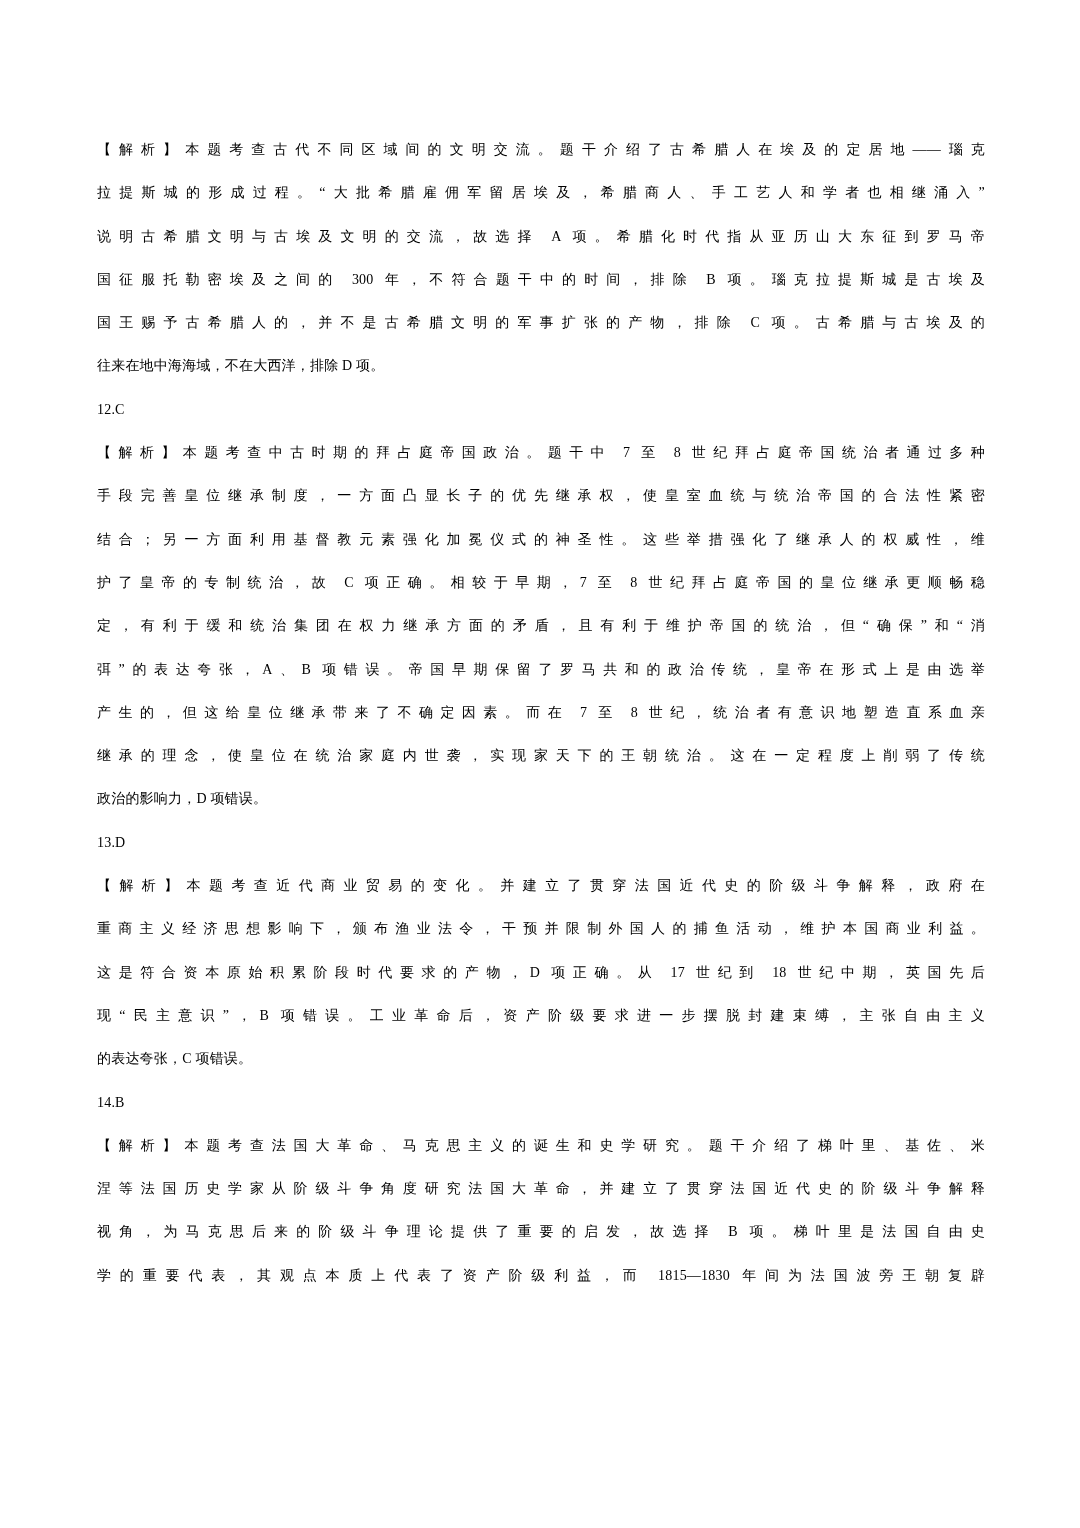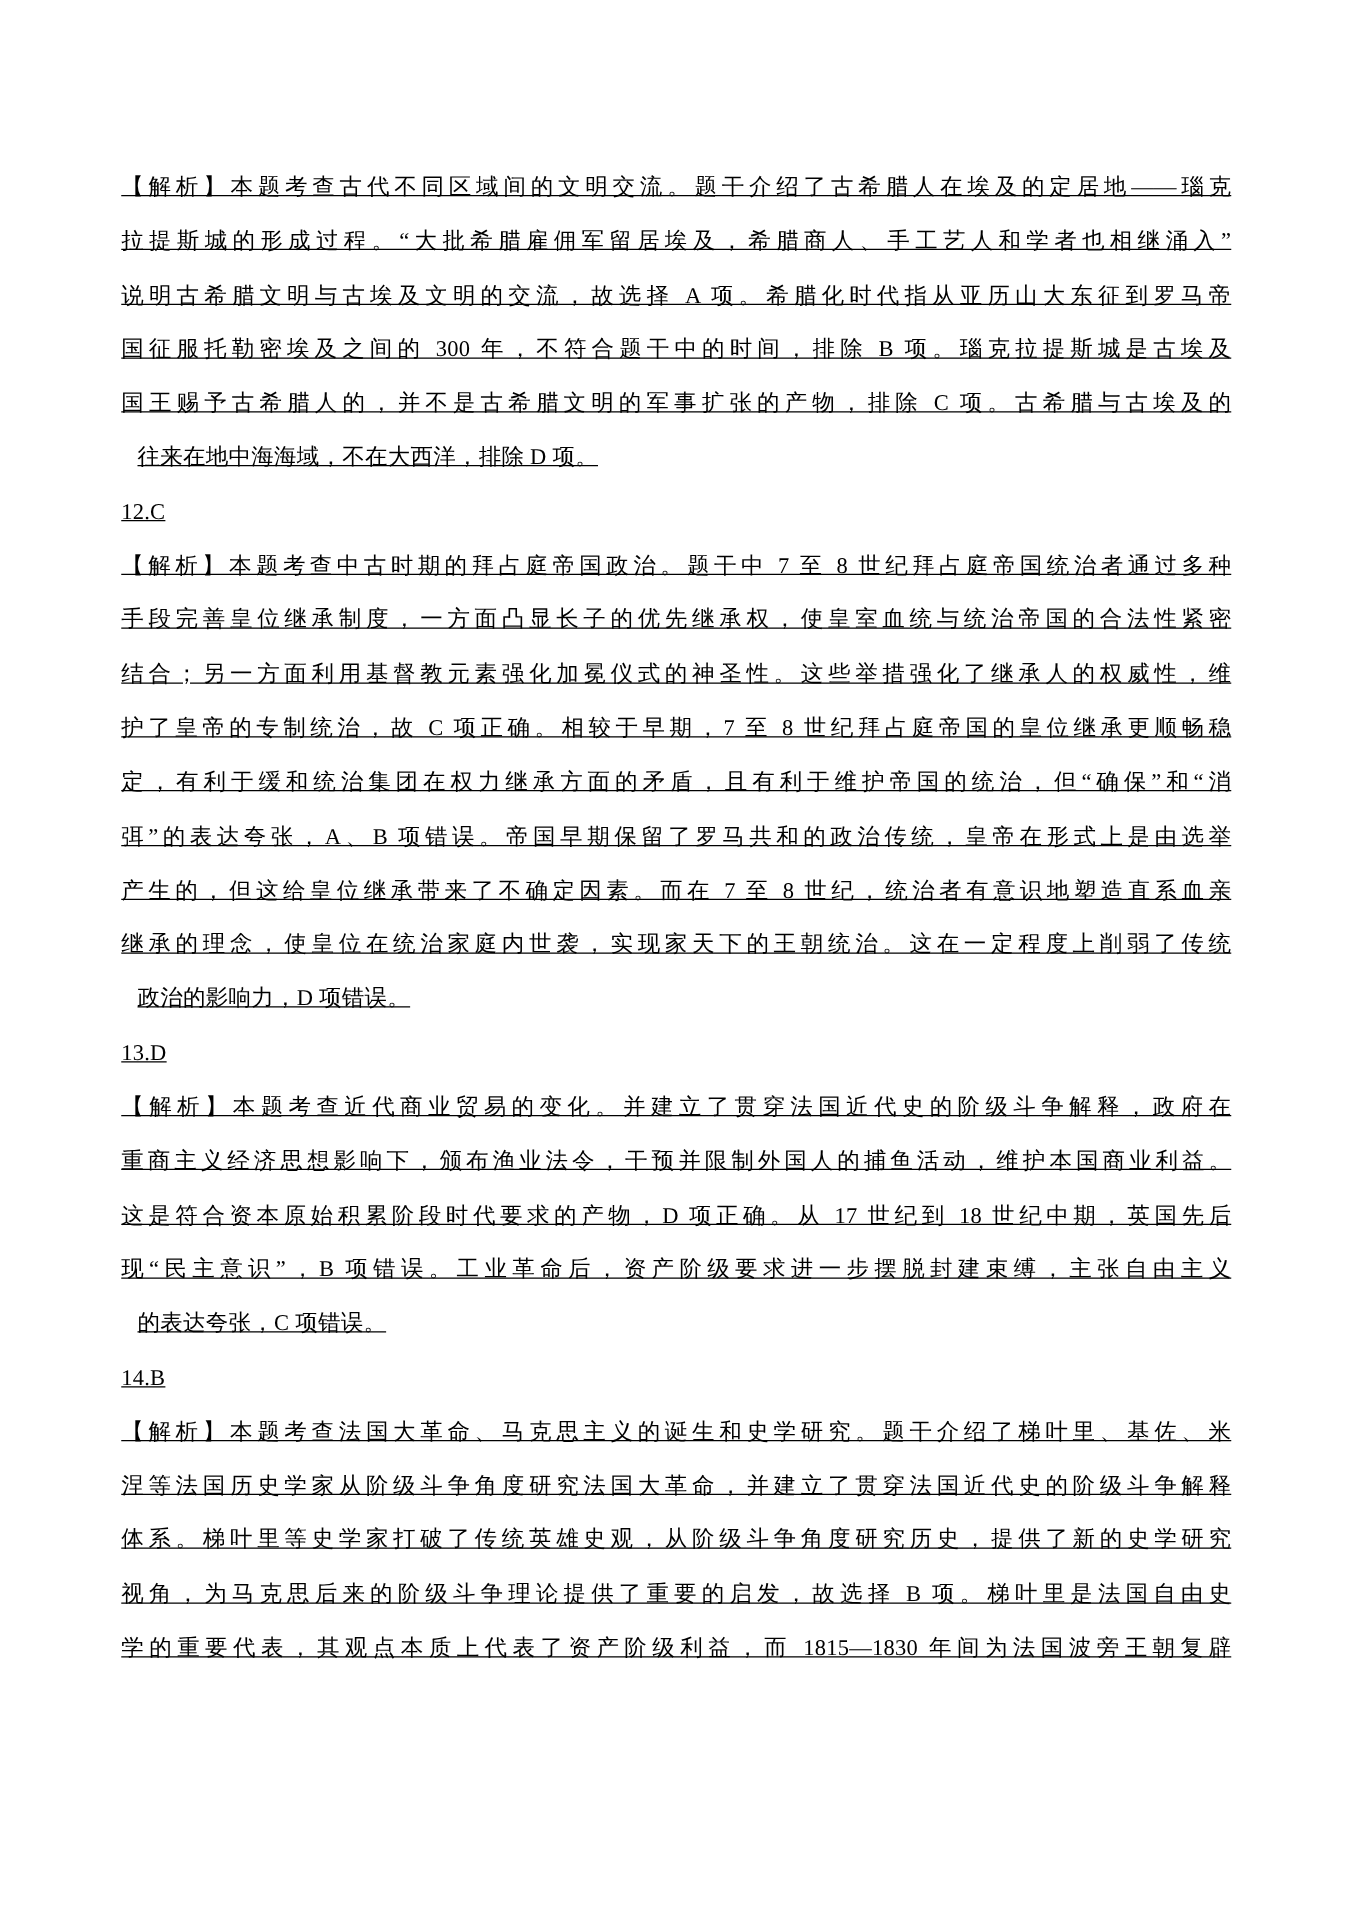--- a/index.html
+++ b/index.html
@@ -16,36 +16,34 @@
     font-family: "Liberation Serif", "DejaVu Serif", serif;
     color: #000000;
   }
   .document-body {
     position: absolute;
     left: 97px;
     top: 128px;
     width: 888px;
   }
   .line {
-    font-size: 18px;
+    font-size: 14px;
     line-height: 43.3px;
     white-space: normal;
     text-align: justify;
     text-justify: inter-character;
     letter-spacing: 0.2px;
-    text-decoration: underline;
   }
   
   .line.just {
     text-align-last: justify;
   }
   
   .line.last {
     text-align-last: left;
-    margin-left: 13px;
   }
   .line.number-line {
     text-align: center;
     text-align-last: left;
   }
 </style>
 </head>
 <body>
 
 <div class="page">
@@ -68,17 +66,16 @@
       <div class="line last">政治的影响力，D 项错误。</div>
       <div class="line number-line">13.D</div>
       <div class="line just">【解析】本题考查近代商业贸易的变化。并建立了贯穿法国近代史的阶级斗争解释，政府在</div>
       <div class="line just">重商主义经济思想影响下，颁布渔业法令，干预并限制外国人的捕鱼活动，维护本国商业利益。</div>
       <div class="line just">这是符合资本原始积累阶段时代要求的产物，D 项正确。从 17 世纪到 18 世纪中期，英国先后</div>
       <div class="line just">现“民主意识”，B 项错误。工业革命后，资产阶级要求进一步摆脱封建束缚，主张自由主义</div>
       <div class="line last">的表达夸张，C 项错误。</div>
       <div class="line number-line">14.B</div>
       <div class="line just">【解析】本题考查法国大革命、马克思主义的诞生和史学研究。题干介绍了梯叶里、基佐、米</div>
       <div class="line just">涅等法国历史学家从阶级斗争角度研究法国大革命，并建立了贯穿法国近代史的阶级斗争解释</div>
-      <div class="line just">体系。梯叶里等史学家打破了传统英雄史观，从阶级斗争角度研究历史，提供了新的史学研究</div>
       <div class="line just">视角，为马克思后来的阶级斗争理论提供了重要的启发，故选择 B 项。梯叶里是法国自由史</div>
       <div class="line just">学的重要代表，其观点本质上代表了资产阶级利益，而 1815—1830 年间为法国波旁王朝复辟</div>
     </div>
 </div>
 
 </body></html>

